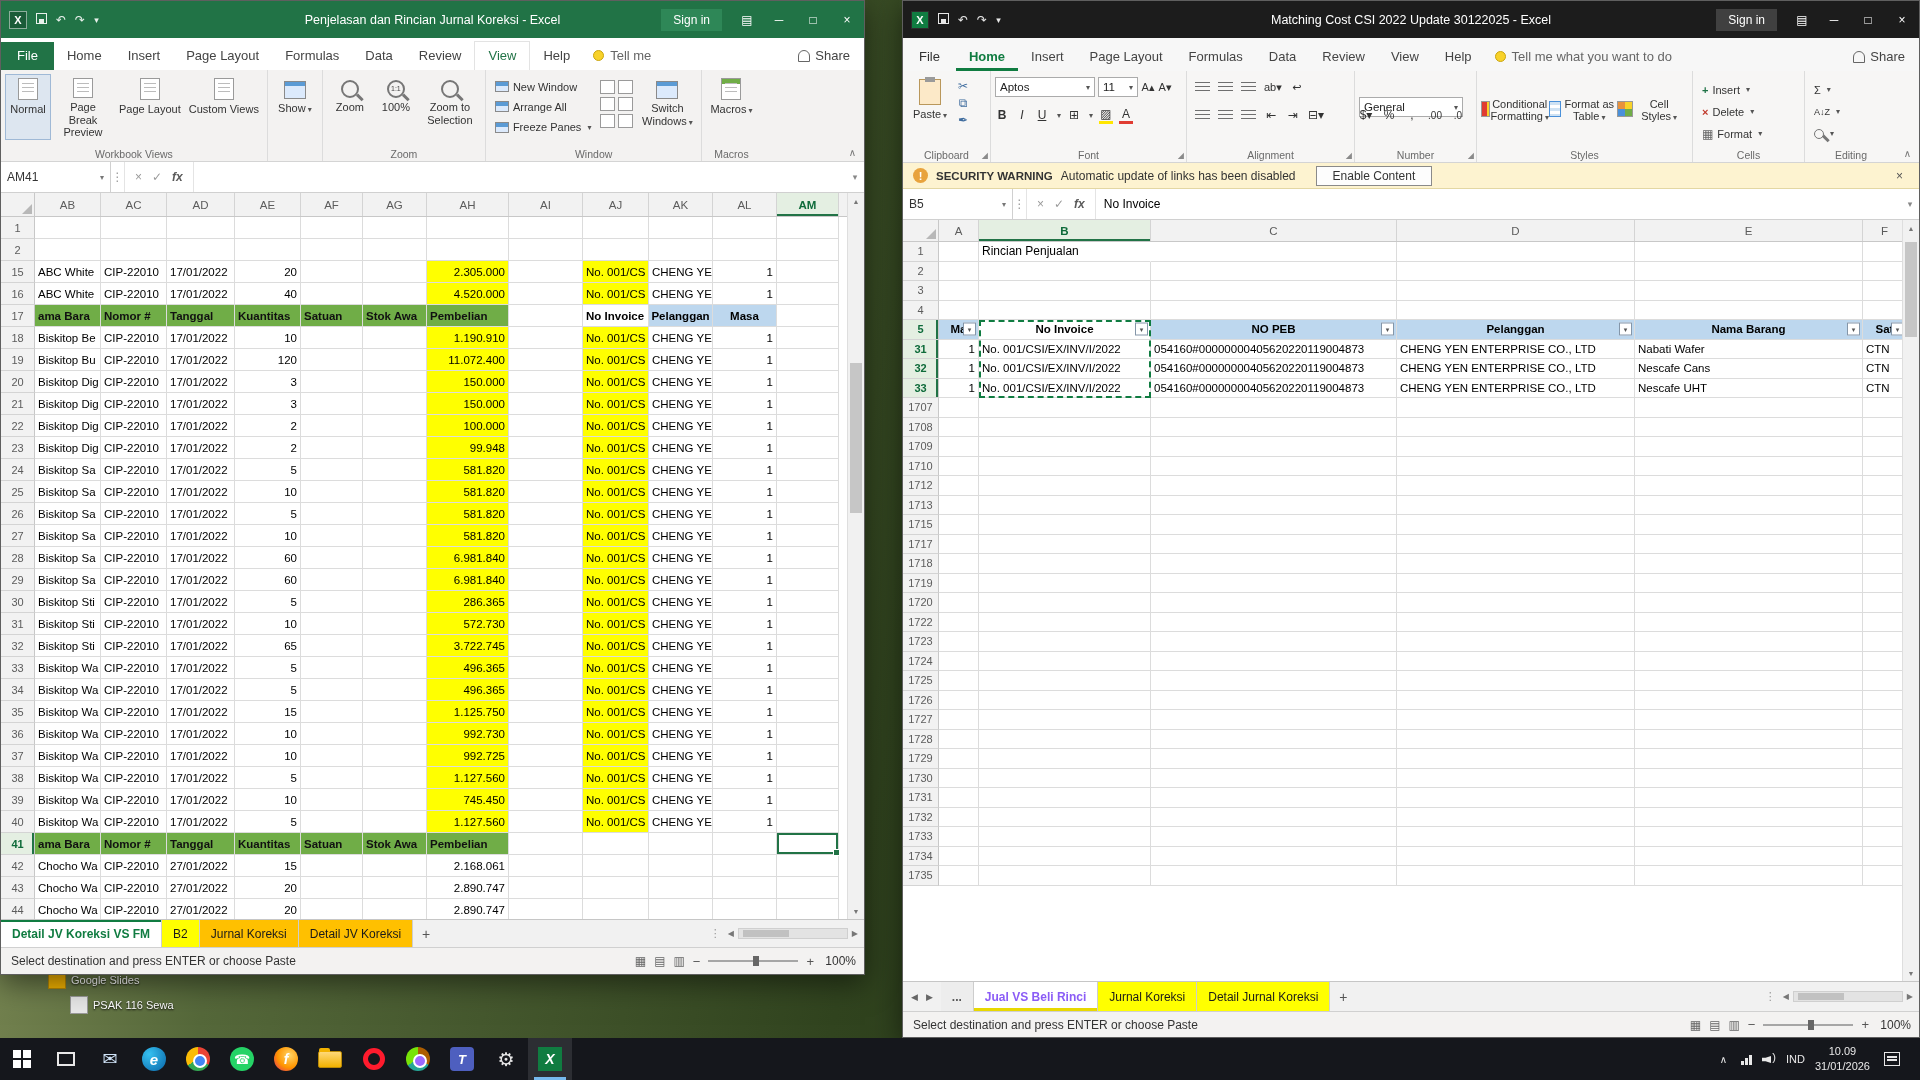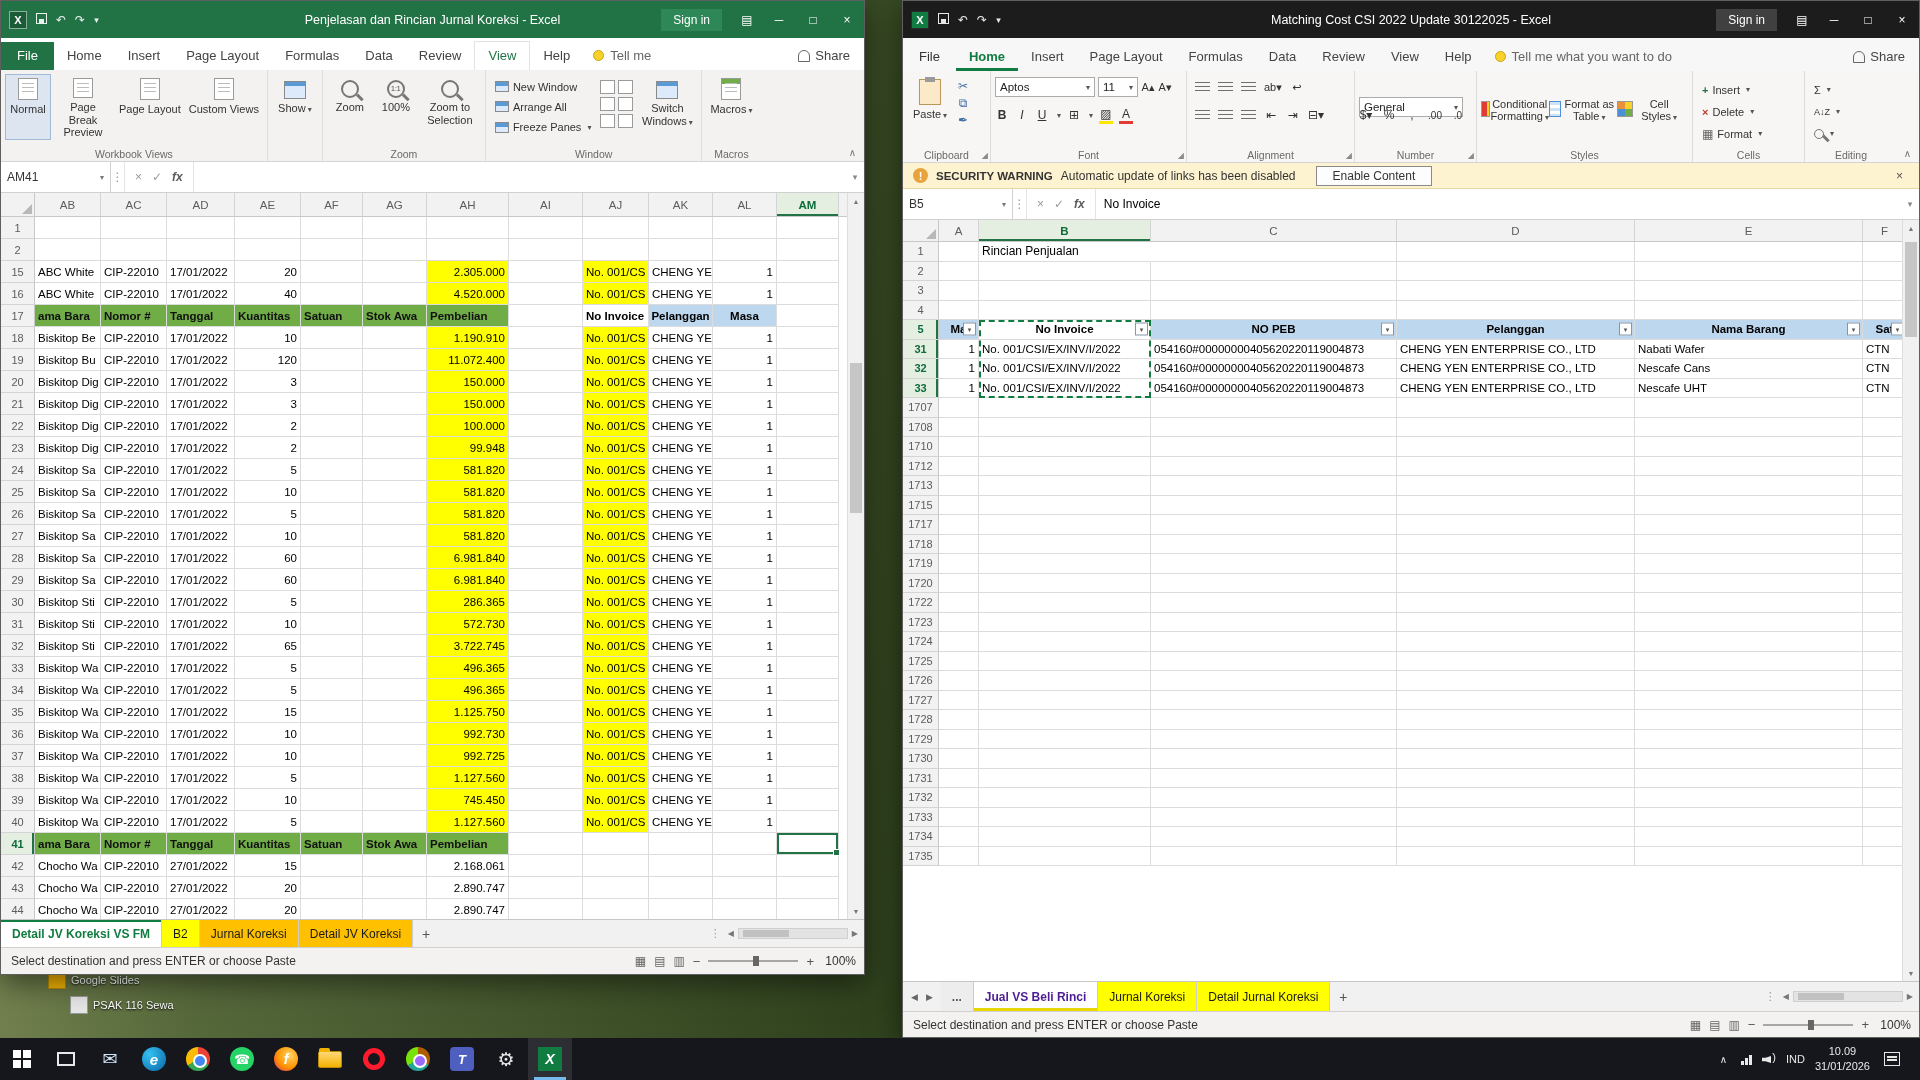--- a/index.html
+++ b/index.html
@@ -142,21 +142,21 @@
   .vscroll .arr { position:absolute; left:0; right:0; height:16px; display:flex; align-items:center; justify-content:center; font-size:7px; color:#777; }
   .vscroll .arr.dn { bottom:0; }
   .vthumb { position:absolute; left:2px; width:12px; background:#c6c6c6; }
 
   
   .shtabs { flex:0 0 auto; background:#f1f1f1; border-top:1px solid #c6c6c6; display:flex; align-items:stretch; font-size:12px; }
   #win-left .shtabs { height:28px; } #win-right .shtabs { height:30px; }
   .tabnav { display:flex; align-items:center; gap:8px; padding:0 8px; color:#666; font-size:9px; }
   .stab { display:flex; align-items:center; padding:0 11px; border-right:1px solid #cdcdcd; background:#ededed; color:#222; white-space:nowrap; }
   .stab.active { background:#fff; font-weight:700; color:#107C41; box-shadow:inset 0 2px 0 #107C41; }
-  #win-right .stab.active { color:#4c1d95; box-shadow:inset 0 -3px 0 #e8d800;text-align:center; }
+  #win-right .stab.active { color:#8b5cf6; box-shadow:inset 0 -3px 0 #e8d800;text-align:center; }
   .stab.more { font-weight:700; color:#555; }
   .addsheet { display:flex; align-items:center; justify-content:center; width:26px; color:#555; font-size:14px; }
   .tabspacer { flex:1; }
   .hscroll { display:flex; align-items:center; gap:4px; padding:0 6px; color:#777; font-size:8px; }
   .htrack { width:110px; height:11px; background:#e3e3e3; border:1px solid #cfcfcf; position:relative; }
   .hthumb { position:absolute; top:1px; bottom:1px; left:4px; width:46px; background:#c1c1c1; }
   .grip { color:#999; font-size:11px; padding:0 3px; }
 
   
   .sbar { flex:0 0 auto; background:#f3f2f1; border-top:1px solid #d0d0d0; display:flex; align-items:center; font-size:12px; color:#333; }
@@ -1212,20 +1212,29 @@
             <div class="grow">
               <div class="rh">1708</div>
               <div class="cell" style="width: 40px;"></div>
               <div class="cell" style="width: 172px;"></div>
               <div class="cell" style="width: 246px;"></div>
               <div class="cell" style="width: 238px;"></div>
               <div class="cell" style="width: 228px;"></div>
               <div class="cell" style="width: 44px;"></div>
             </div>
             <div class="grow">
+              <div class="rh">1709</div>
+              <div class="cell" style="width: 40px;"></div>
+              <div class="cell" style="width: 172px;"></div>
+              <div class="cell" style="width: 246px;"></div>
+              <div class="cell" style="width: 238px;"></div>
+              <div class="cell" style="width: 228px;"></div>
+              <div class="cell" style="width: 44px;"></div>
+            </div>
+            <div class="grow">
               <div class="rh">1710</div>
               <div class="cell" style="width: 40px;"></div>
               <div class="cell" style="width: 172px;"></div>
               <div class="cell" style="width: 246px;"></div>
               <div class="cell" style="width: 238px;"></div>
               <div class="cell" style="width: 228px;"></div>
               <div class="cell" style="width: 44px;"></div>
             </div>
             <div class="grow">
               <div class="rh">1712</div>

